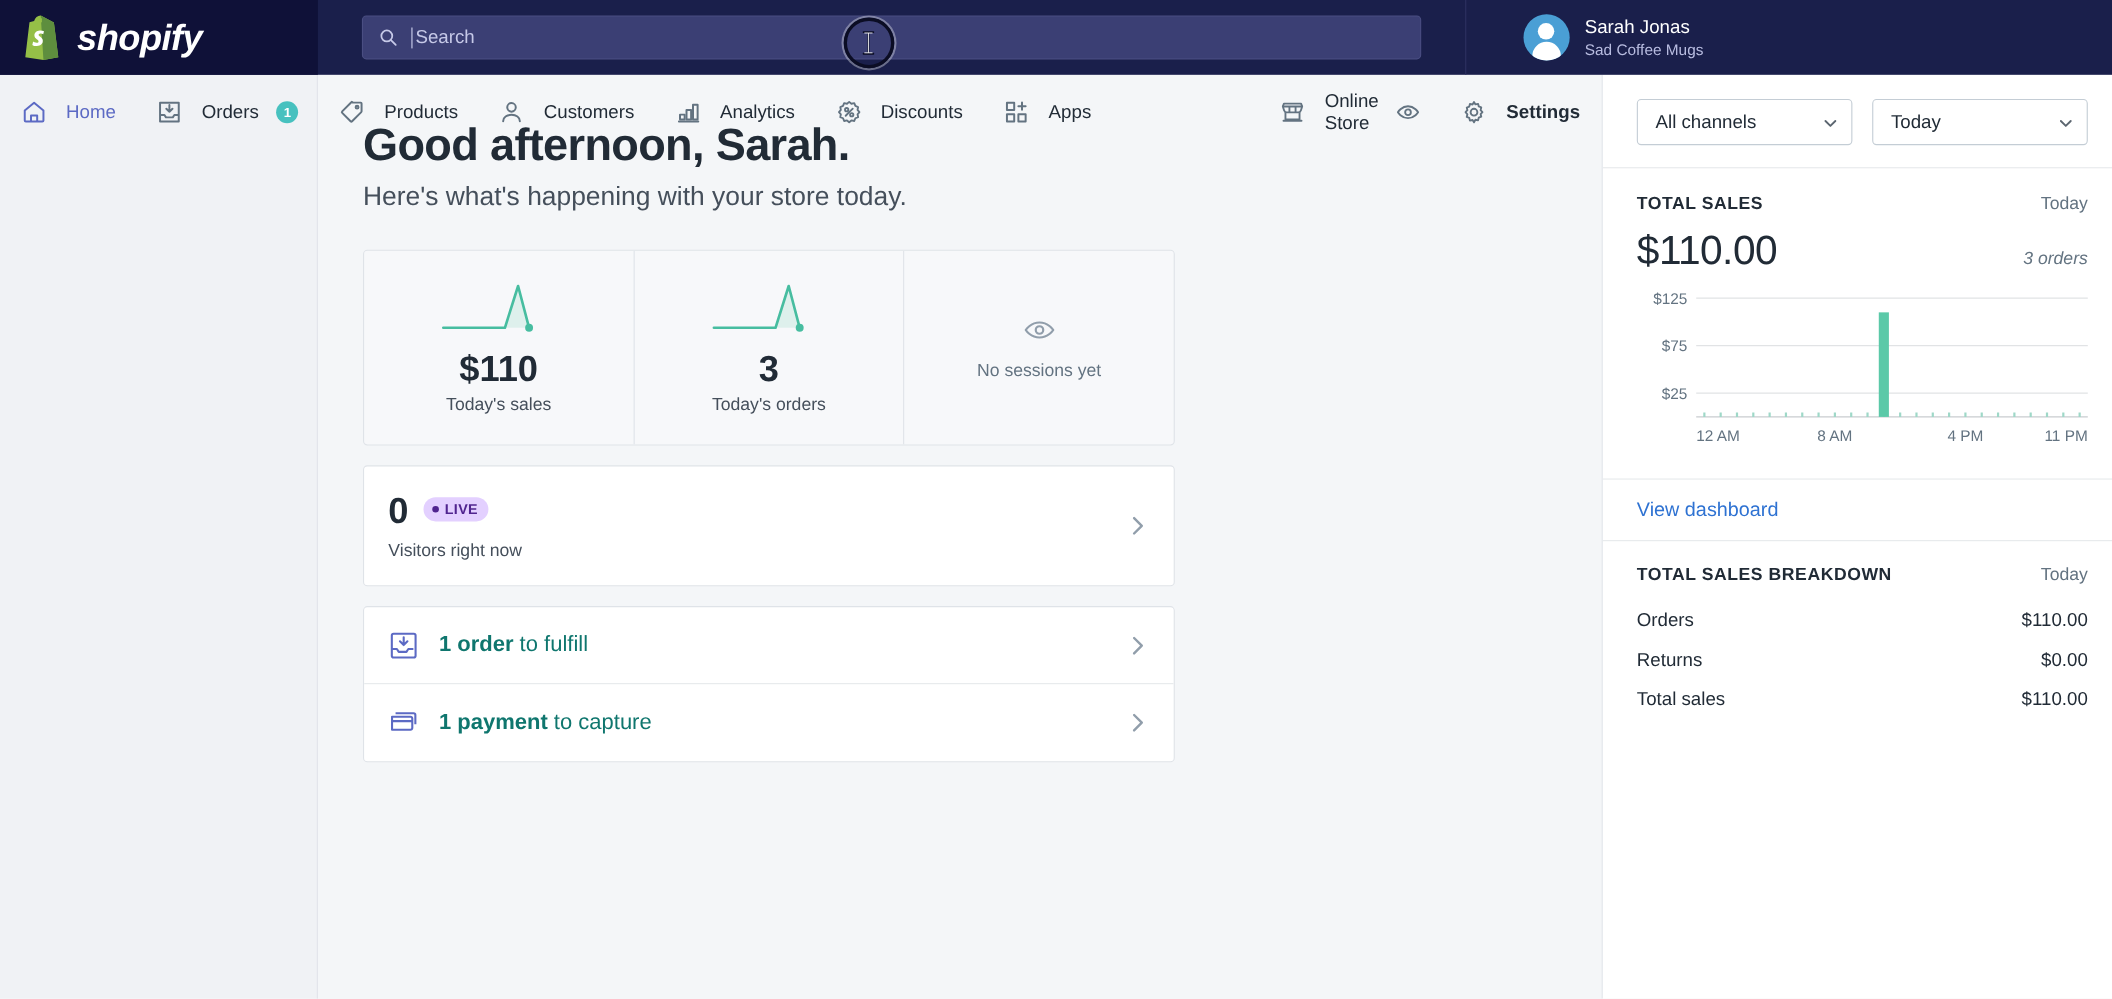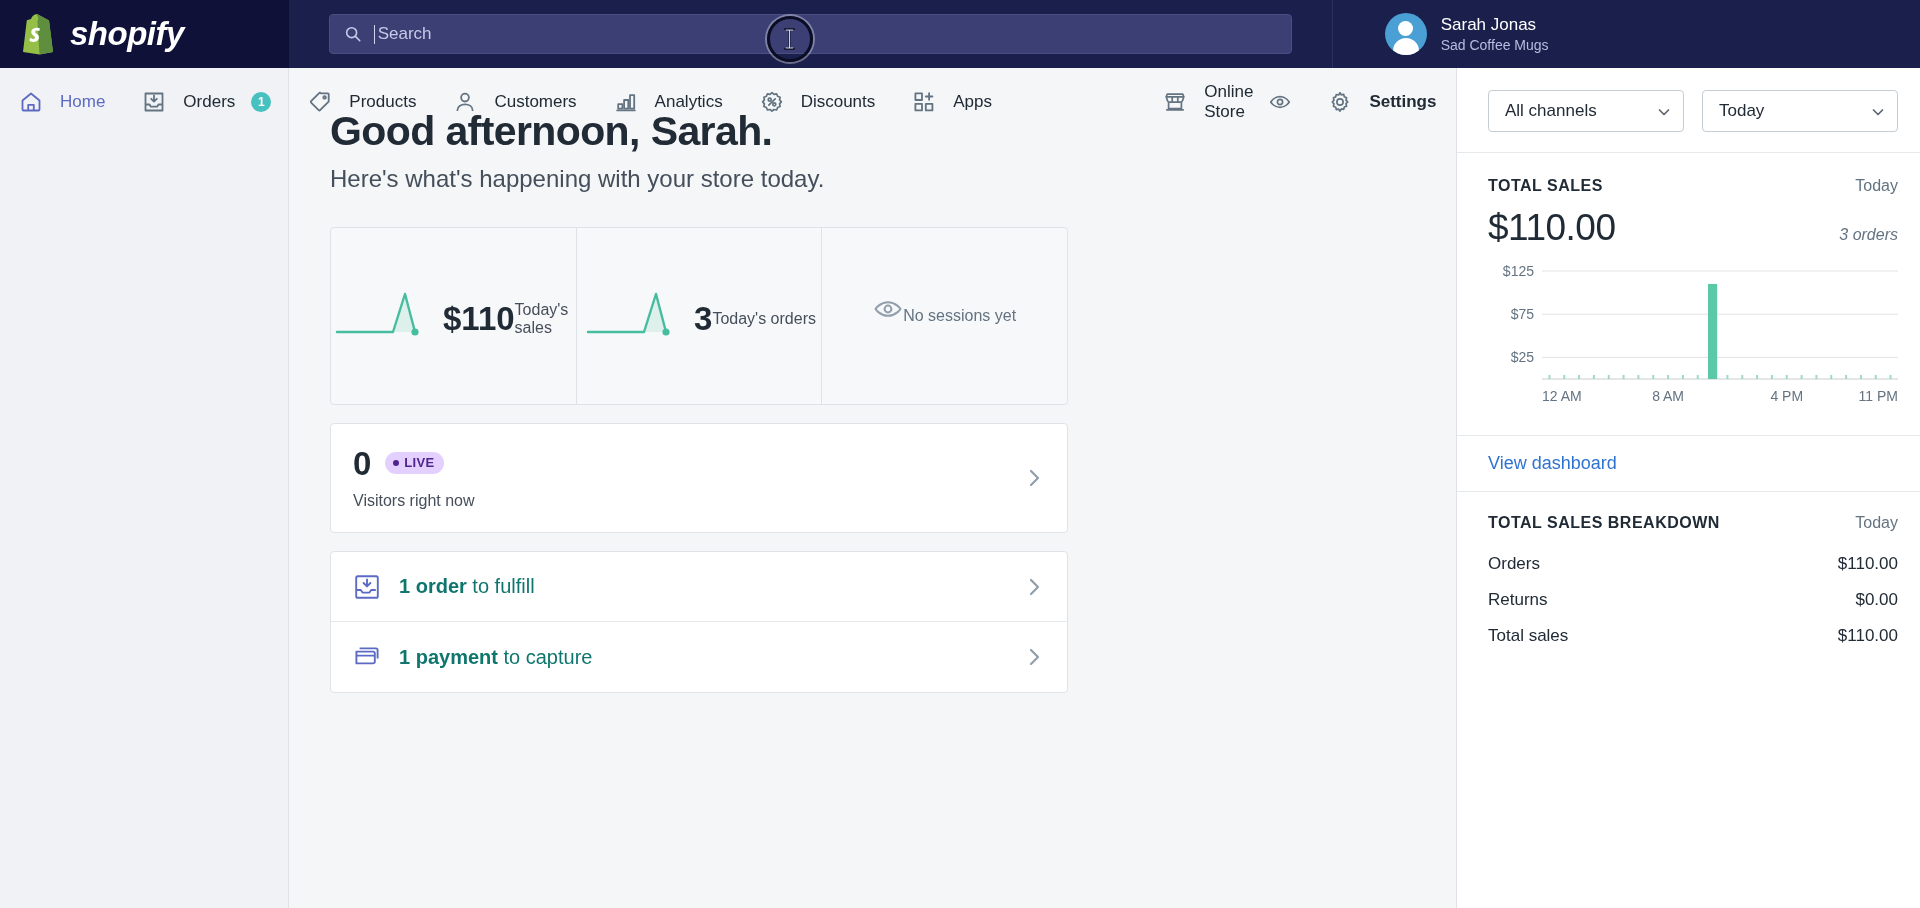--- a/index.html
+++ b/index.html
@@ -105,21 +105,21 @@
     padding: 40px 0 0 41px; overflow: hidden;
   }
   .greeting { font-size: 41px; font-weight: bold; color: #212b36; letter-spacing: -0.6px; line-height: 1.15; }
   .sub-greeting { font-size: 24px; color: #454f5b; margin-top: 10px; font-weight: normal; }
 
   .cards-row {
     display: flex; margin-top: 34px; width: 738px;
     border: 1px solid #dfe3e8; border-radius: 4px; background: #f7f8fa; overflow: hidden;
   }
   .metric-card {
-    flex: 1; height: 176px; display: flex; flex-direction: row;
+    flex: 1; height: 176px; display: flex; flex-direction: column;
     align-items: center; justify-content: center; border-right: 1px solid #dfe3e8;
   }
   .metric-card:last-child { border-right: none; }
   .spark { width: 112px; height: 56px; }
   .metric-value { font-size: 33px; font-weight: bold; color: #212b36; margin-top: 6px; }
   .metric-label { font-size: 16px; color: #454f5b; margin-top: 6px; }
   .empty-eye { width: 30px; height: 30px; margin-bottom: 14px; }
   .empty-text { font-size: 16px; color: #637381; }
 
   .visitors-card {

